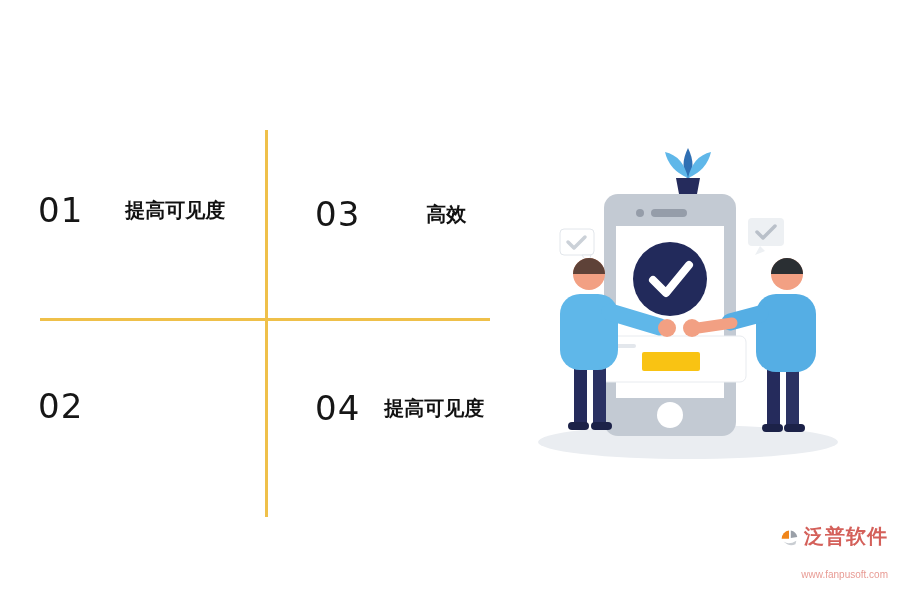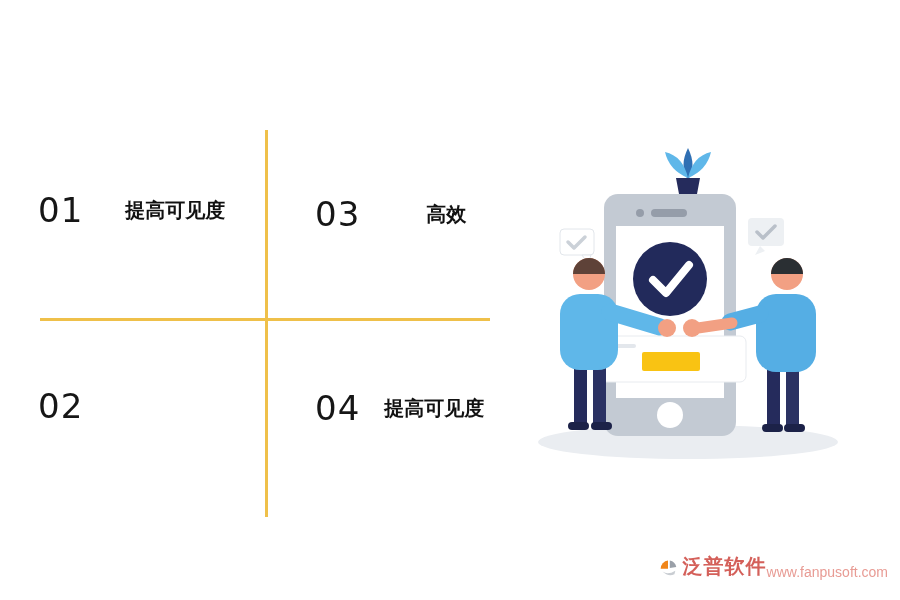--- a/index.html
+++ b/index.html
@@ -22,25 +22,25 @@
   .q-label { font-size:20px; font-weight:bold; color:#111111; }
   .q-01 { left:38px;  top:190px; gap:42px; }
   .q-03 { left:315px; top:194px; gap:66px; }
   .q-02 { left:38px;  top:386px; gap:34px;flex-direction:column; }
   .q-04 { left:315px; top:388px; gap:24px; }
 
   .illustration { position:absolute; left:520px; top:126px; width:380px; height:348px; }
 
   .footer {
     position:absolute; right:12px; bottom:12px;
-    display:flex; flex-direction:row; align-items:flex-end;
+    display:flex; flex-direction:column; align-items:flex-end;
   }
   .brand-row { display:flex; align-items:center; gap:4px; }
   .brand-text { font-size:20px; font-weight:bold; color:#D4605A; letter-spacing:1px; }
-  .brand-url { font-size:14px; color:#E89B94; margin-top:1px; }
+  .brand-url { font-size:10px; color:#E89B94; margin-top:19px; }
 </style>
 </head>
 <body>
 
 <div class="canvas">
 
   <div class="divider divider-v"></div>
   <div class="divider divider-h"></div>
 
   <div class="q-item q-01">

